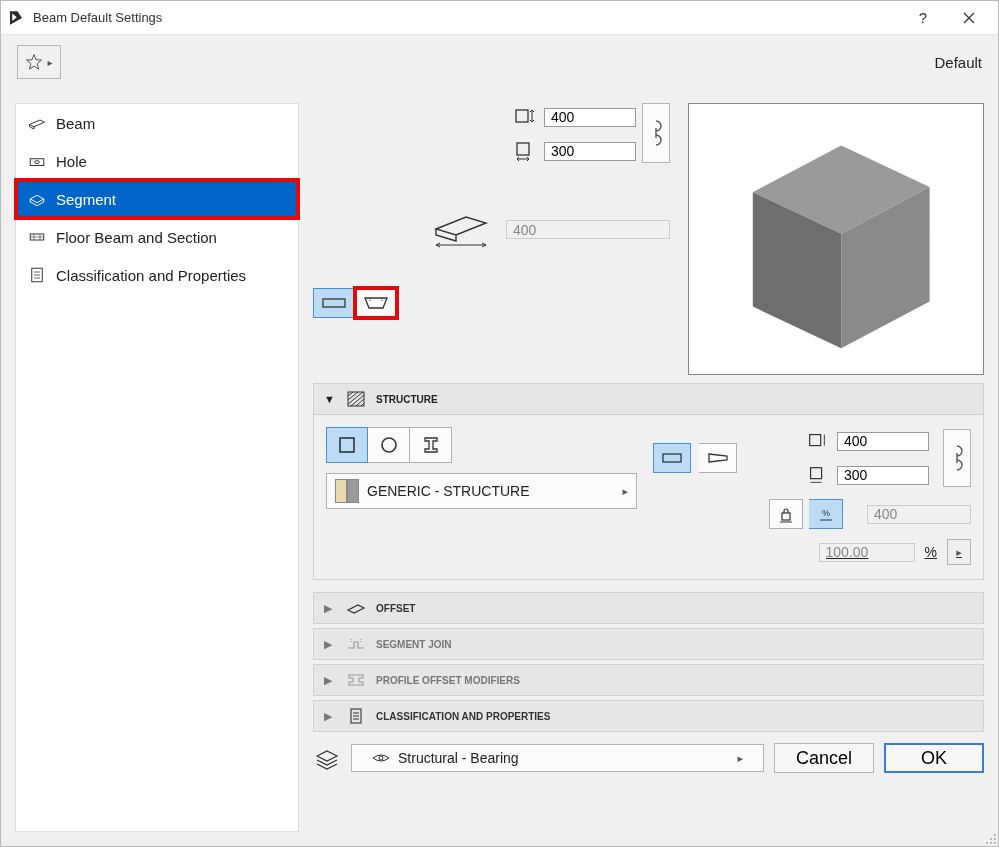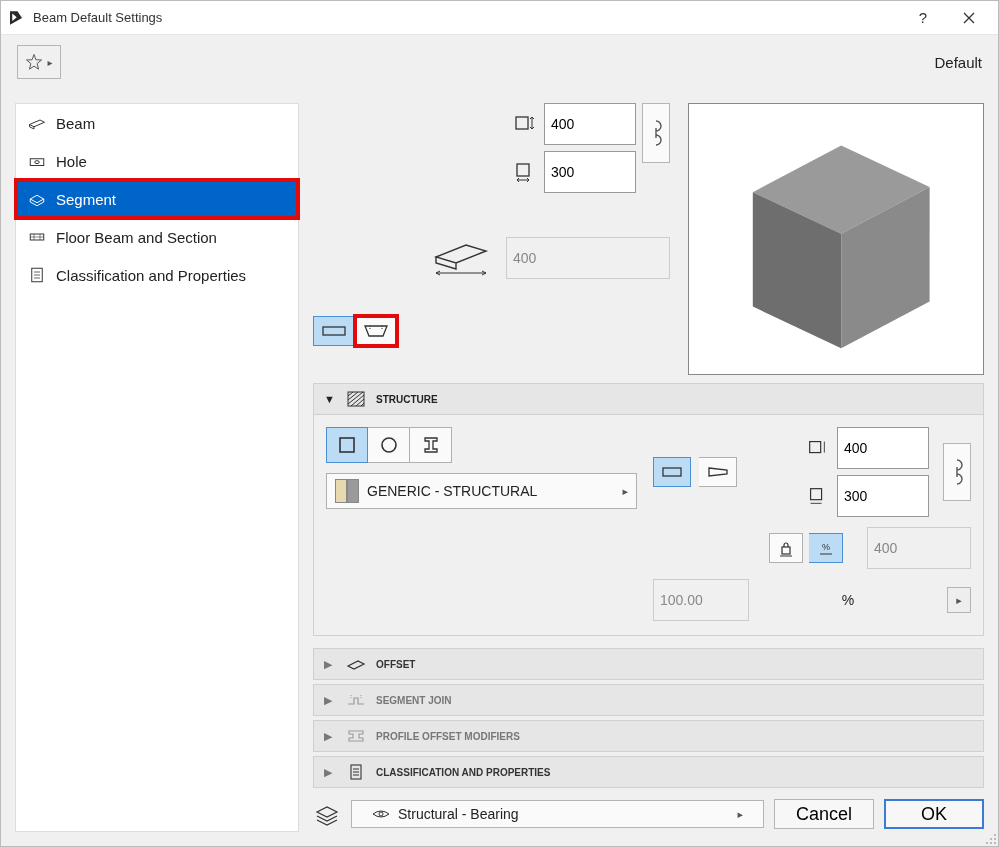--- a/index.html
+++ b/index.html
@@ -100,21 +100,21 @@
     flex:1;
     display:flex; flex-direction:column;
     gap:8px;
   }
   .dims-pair {
     display:flex; justify-content:flex-end; gap: 8px;
     align-items:center;
   }
   .dim-icon { width:24px; height:28px; display:flex; align-items:center; justify-content:center; }
   .dim-input {
-    width: 92px; height: 42px;
+    width: 92px; height: 19px;
     border: 1px solid #999;
     padding: 0 6px;
     font-size: 14px;
     background:#fff;
   }
   .dim-input[readonly]{ background:#f0f0f0; color:#888; border-color:#ccc; }
   .link-btn {
     width: 28px; height: 60px;
     border:1px solid #b5b5b5;
     background:#fafafa;
@@ -192,21 +192,21 @@
   .swatch.b { background:#9a9a9a; }
   .mat-label { flex:1; font-size:14px; }
   .mat-row .chev { font-size:11px; color:#555; }
 
   .struct-right { width: 318px; display:flex; flex-direction:column; gap:10px; }
   .row-flex { display:flex; align-items:center; gap:8px; }
   .struct-right .dim-group {
     display:flex; flex-direction:column; gap:6px; margin-left:4px;
   }
   .lock-row { display:flex; align-items:center; gap:6px; justify-content:flex-end; }
-  .pct-row { display:flex; align-items:center; gap:10px; justify-content:space-between; }
+  .pct-row { display:flex; align-items:center; gap:10px; justify-content:flex-end;text-decoration:underline; }
   .pct-row .dim-input { width:96px; }
   .grey-btn {
     width:24px; height:26px;
     border:1px solid #b5b5b5; background:#eee;
     display:flex; align-items:center; justify-content:center;
   }
 
   
   .bottom-row {
     display:flex; align-items:center;
@@ -395,21 +395,21 @@
             <svg width="20" height="20" viewBox="0 0 20 20">
                 <path d="M4 3 H16 V6 H12 V14 H16 V17 H4 V14 H8 V6 H4 Z" fill="none" stroke="#333" stroke-width="1.3"></path>
               </svg>
           </div>
         </div>
         <div class="mat-row">
           <div class="swatch-pair">
             <div class="swatch a"></div>
               <div class="swatch b"></div>
           </div>
-          <span class="mat-label">GENERIC - STRUCTURAL</span>
+          <span class="mat-label">GENERIC - STRUCTURE</span>
           <span class="chev">▸</span>
         </div>
       </div>
 
       <div class="struct-right">
         <div class="row-flex">
           <div class="toggle-btn active" style="width:38px;height:30px">
             <svg width="22" height="14" viewBox="0 0 22 14">
                 <rect x="2" y="3" width="18" height="8" fill="none" stroke="#333" stroke-width="1.3"></rect>
               </svg>

